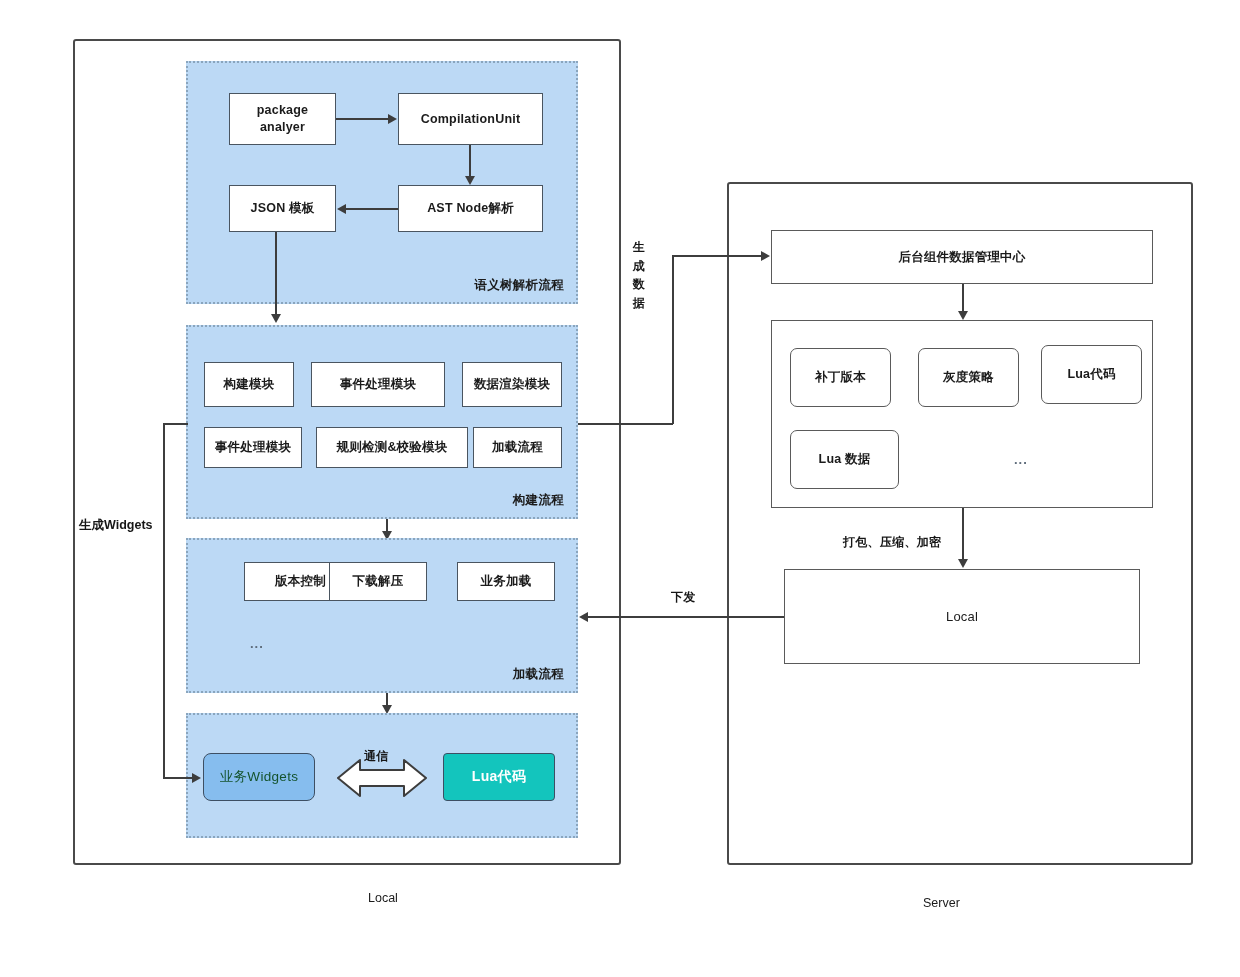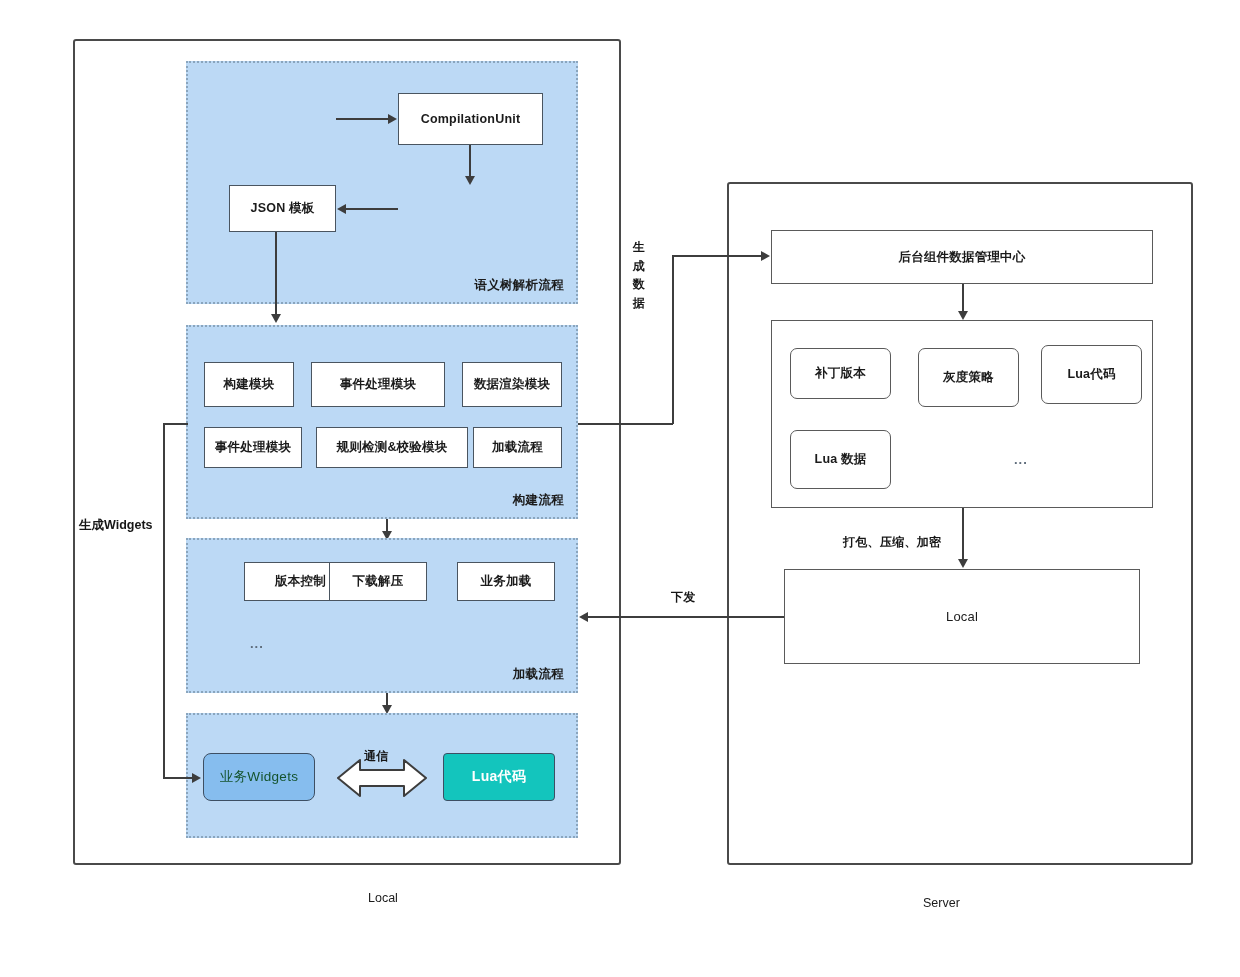--- a/index.html
+++ b/index.html
@@ -150,25 +150,28 @@
 
   <div class="abs outer-box" style="left:727px; top:182px; width:466px; height:683px;"></div>
 
   <div class="zone-caption" style="left:368px; top:891px;">Local</div>
   <div class="zone-caption" style="left:923px; top:896px;">Server</div>
 
   <div class="abs group-panel" style="left:186px; top:61px; width:392px; height:243px;">
     <div class="group-caption">语义树解析流程</div>
   </div>
 
+  <div class="abs node" style="left:229px; top:93px; width:107px; height:52px; white-space:pre-line;">package
+analyer</div>
 
   <div class="abs node" style="left:398px; top:93px; width:145px; height:52px;">CompilationUnit</div>
 
   <div class="abs node" style="left:229px; top:185px; width:107px; height:47px;">JSON 模板</div>
 
+  <div class="abs node" style="left:398px; top:185px; width:145px; height:47px;">AST Node解析</div>
 
   <div class="abs line-h" style="left:336px; top:118px; width:52px;"></div>
   <div class="abs arrow-r" style="left:388px; top:114px;"></div>
 
   <div class="abs line-v" style="left:469px; top:145px; height:31px;"></div>
   <div class="abs arrow-d" style="left:465px; top:176px;"></div>
 
   <div class="abs line-h" style="left:346px; top:208px; width:52px;"></div>
   <div class="abs arrow-l" style="left:337px; top:204px;"></div>
 
@@ -225,24 +228,24 @@
   <div class="abs arrow-r" style="left:761px; top:251px;"></div>
   <div class="edge-label-vert" style="left:632px; top:238px;">生<br>成<br>数<br>据</div>
 
   <div class="abs node thin plain-label" style="left:771px; top:230px; width:382px; height:54px; font-weight:bold;">后台组件数据管理中心</div>
 
   <div class="abs line-v" style="left:962px; top:284px; height:29px;"></div>
   <div class="abs arrow-d" style="left:958px; top:311px;"></div>
 
   <div class="abs node thin" style="left:771px; top:320px; width:382px; height:188px;"></div>
 
-  <div class="abs node thin rounded" style="left:790px; top:348px; width:101px; height:51px;">补丁版本</div>
+  <div class="abs node thin rounded" style="left:790px; top:348px; width:101px; height:59px;">补丁版本</div>
   <div class="abs node thin rounded" style="left:918px; top:348px; width:101px; height:59px;">灰度策略</div>
   <div class="abs node thin rounded" style="left:1041px; top:345px; width:101px; height:59px;">Lua代码</div>
-  <div class="abs node thin rounded" style="left:790px; top:430px; width:101px; height:59px;">Lua 数据</div>
+  <div class="abs node thin rounded" style="left:790px; top:430px; width:109px; height:59px;">Lua 数据</div>
   <div class="group-ellipsis" style="left:1014px; top:452px;">...</div>
 
   <div class="abs line-v" style="left:962px; top:508px; height:53px;"></div>
   <div class="abs arrow-d" style="left:958px; top:559px;"></div>
   <div class="edge-label" style="left:843px; top:534px;">打包、压缩、加密</div>
 
   <div class="abs node thin plain-label" style="left:784px; top:569px; width:356px; height:95px; font-weight:normal; font-size:13px;">Local</div>
 
   <div class="abs line-h" style="left:588px; top:616px; width:196px;"></div>
   <div class="abs arrow-l" style="left:579px; top:612px;"></div>

